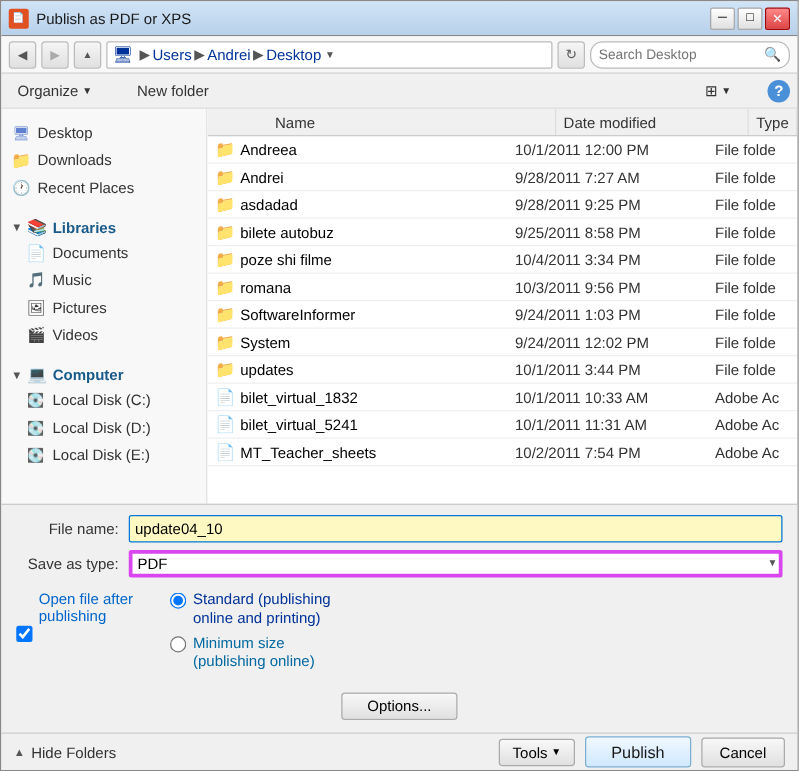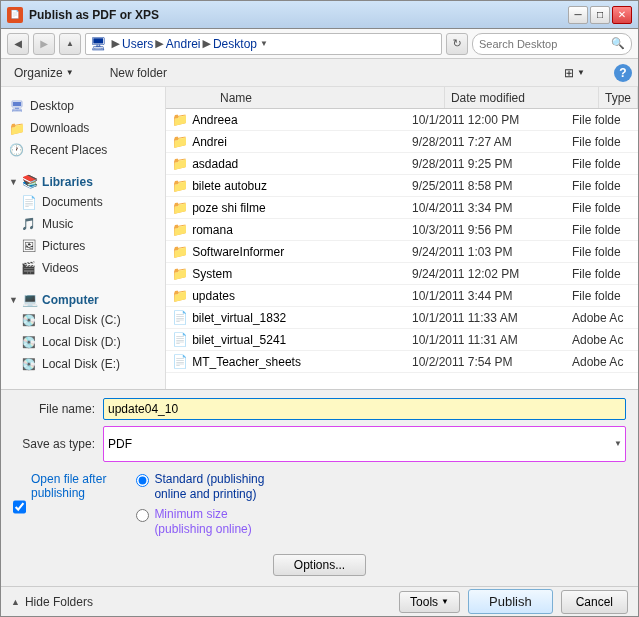--- a/index.html
+++ b/index.html
@@ -31,21 +31,21 @@
       background: #e05020;
       margin-right: 6px;
       border-radius: 2px;
       display: flex; align-items: center; justify-content: center;
       color: white; font-size: 9px; font-weight: bold;
     }
     .title-bar-text {
       flex: 1;
       font-size: 12px;
       color: #1a1a1a;
-      font-weight: 700;
+      font-weight: 400;
     }
     .title-bar-buttons {
       display: flex; gap: 2px;
     }
     .tb-btn {
       width: 20px; height: 18px;
       border: 1px solid #aaa;
       background: linear-gradient(to bottom, #fefefe, #e0e0e0);
       cursor: pointer;
       display: flex; align-items: center; justify-content: center;
@@ -277,22 +277,22 @@
       height: 22px;
       border: 1px solid #0078d7;
       border-radius: 2px;
       padding: 0 4px;
       font-size: 12px;
       outline: none;
       background: #fef9c3;
     }
     .form-select {
       flex: 1;
-      height: 36px;
-      border: 1px solid #d946ef;
+      height: 22px;
+      border: 3px solid #d946ef;
       border-radius: 2px;
       padding: 0 4px;
       font-size: 12px;
       background: white;
       appearance: none;
       cursor: pointer;
     }
     .select-wrapper {
       flex: 1;
       position: relative;
@@ -319,21 +319,21 @@
       flex: 1;
     }
     .opt-title {
       font-size: 12px; color: #555;
       margin-bottom: 4px;
     }
     .radio-row {
       display: flex; align-items: flex-start; gap: 5px;
       margin-bottom: 4px;
     }
-    .radio-label { font-size: 12px; color: #8b5cf6; line-height: 1.3; }
+    .radio-label { font-size: 12px; color: #0369a1; line-height: 1.3; }
     .radio-selected { color: #003399; }
     input[type=radio] { margin-top: 2px; flex-shrink: 0; }
     input[type=checkbox] { flex-shrink: 0; }
 
     
     .options-btn {
       display: block;
       margin: 0 auto;
       padding: 3px 20px;
       background: linear-gradient(to bottom, #f8f8f8, #e0e0e0);
@@ -600,21 +600,21 @@
       <span>updates</span>
     </div>
     <div class="file-cell cell-date">10/1/2011 3:44 PM</div>
     <div class="file-cell cell-type">File folde</div>
   </div>
           <div class="file-row">
     <div class="file-cell cell-name">
       <span style="color:#cc2222;font-size:13px;">📄</span>
       <span>bilet_virtual_1832</span>
     </div>
-    <div class="file-cell cell-date">10/1/2011 11:33 AM</div>
+    <div class="file-cell cell-date">10/1/2011 10:33 AM</div>
     <div class="file-cell cell-type">Adobe Ac</div>
   </div>
           <div class="file-row">
     <div class="file-cell cell-name">
       <span style="color:#cc2222;font-size:13px;">📄</span>
       <span>bilet_virtual_5241</span>
     </div>
     <div class="file-cell cell-date">10/1/2011 11:31 AM</div>
     <div class="file-cell cell-type">Adobe Ac</div>
   </div>

